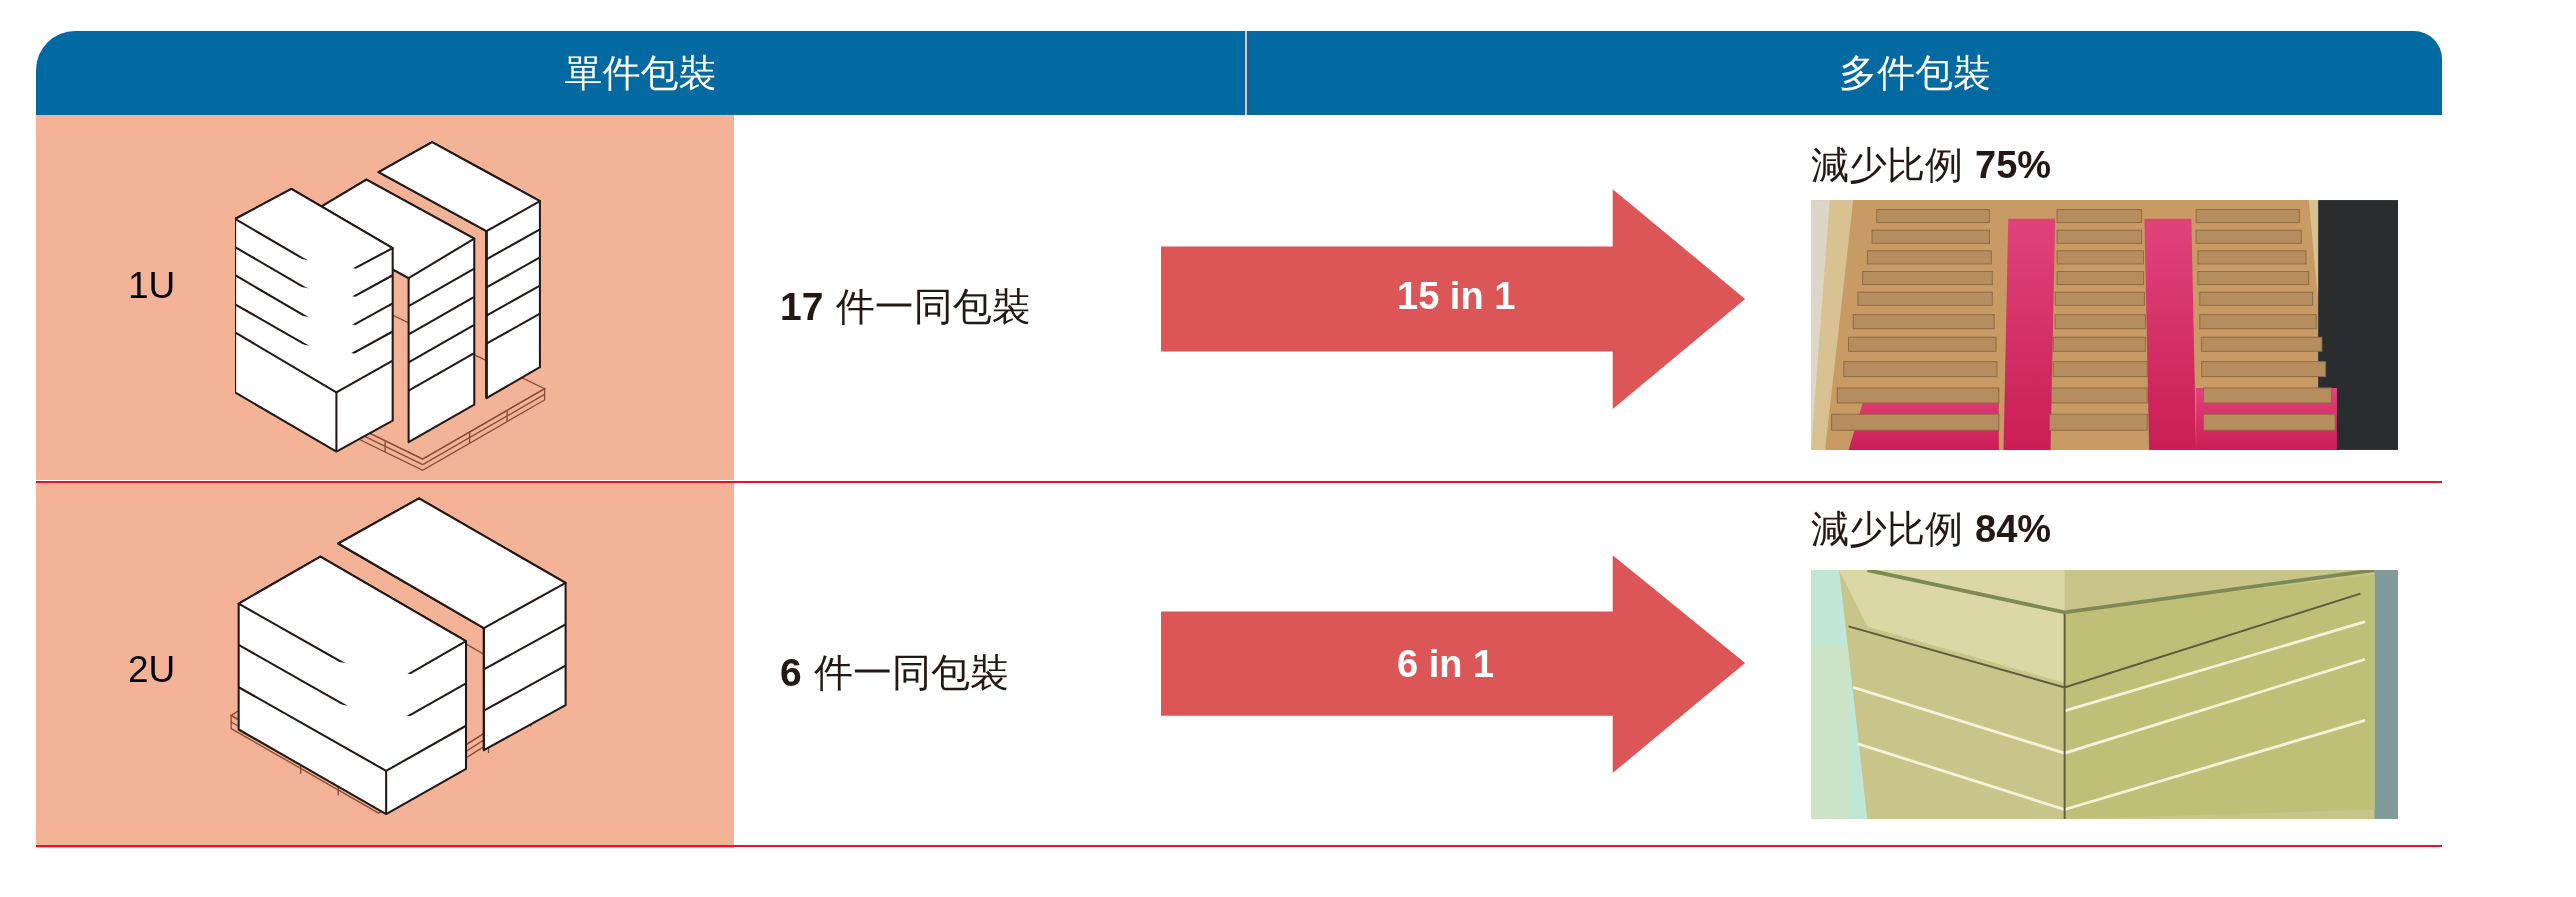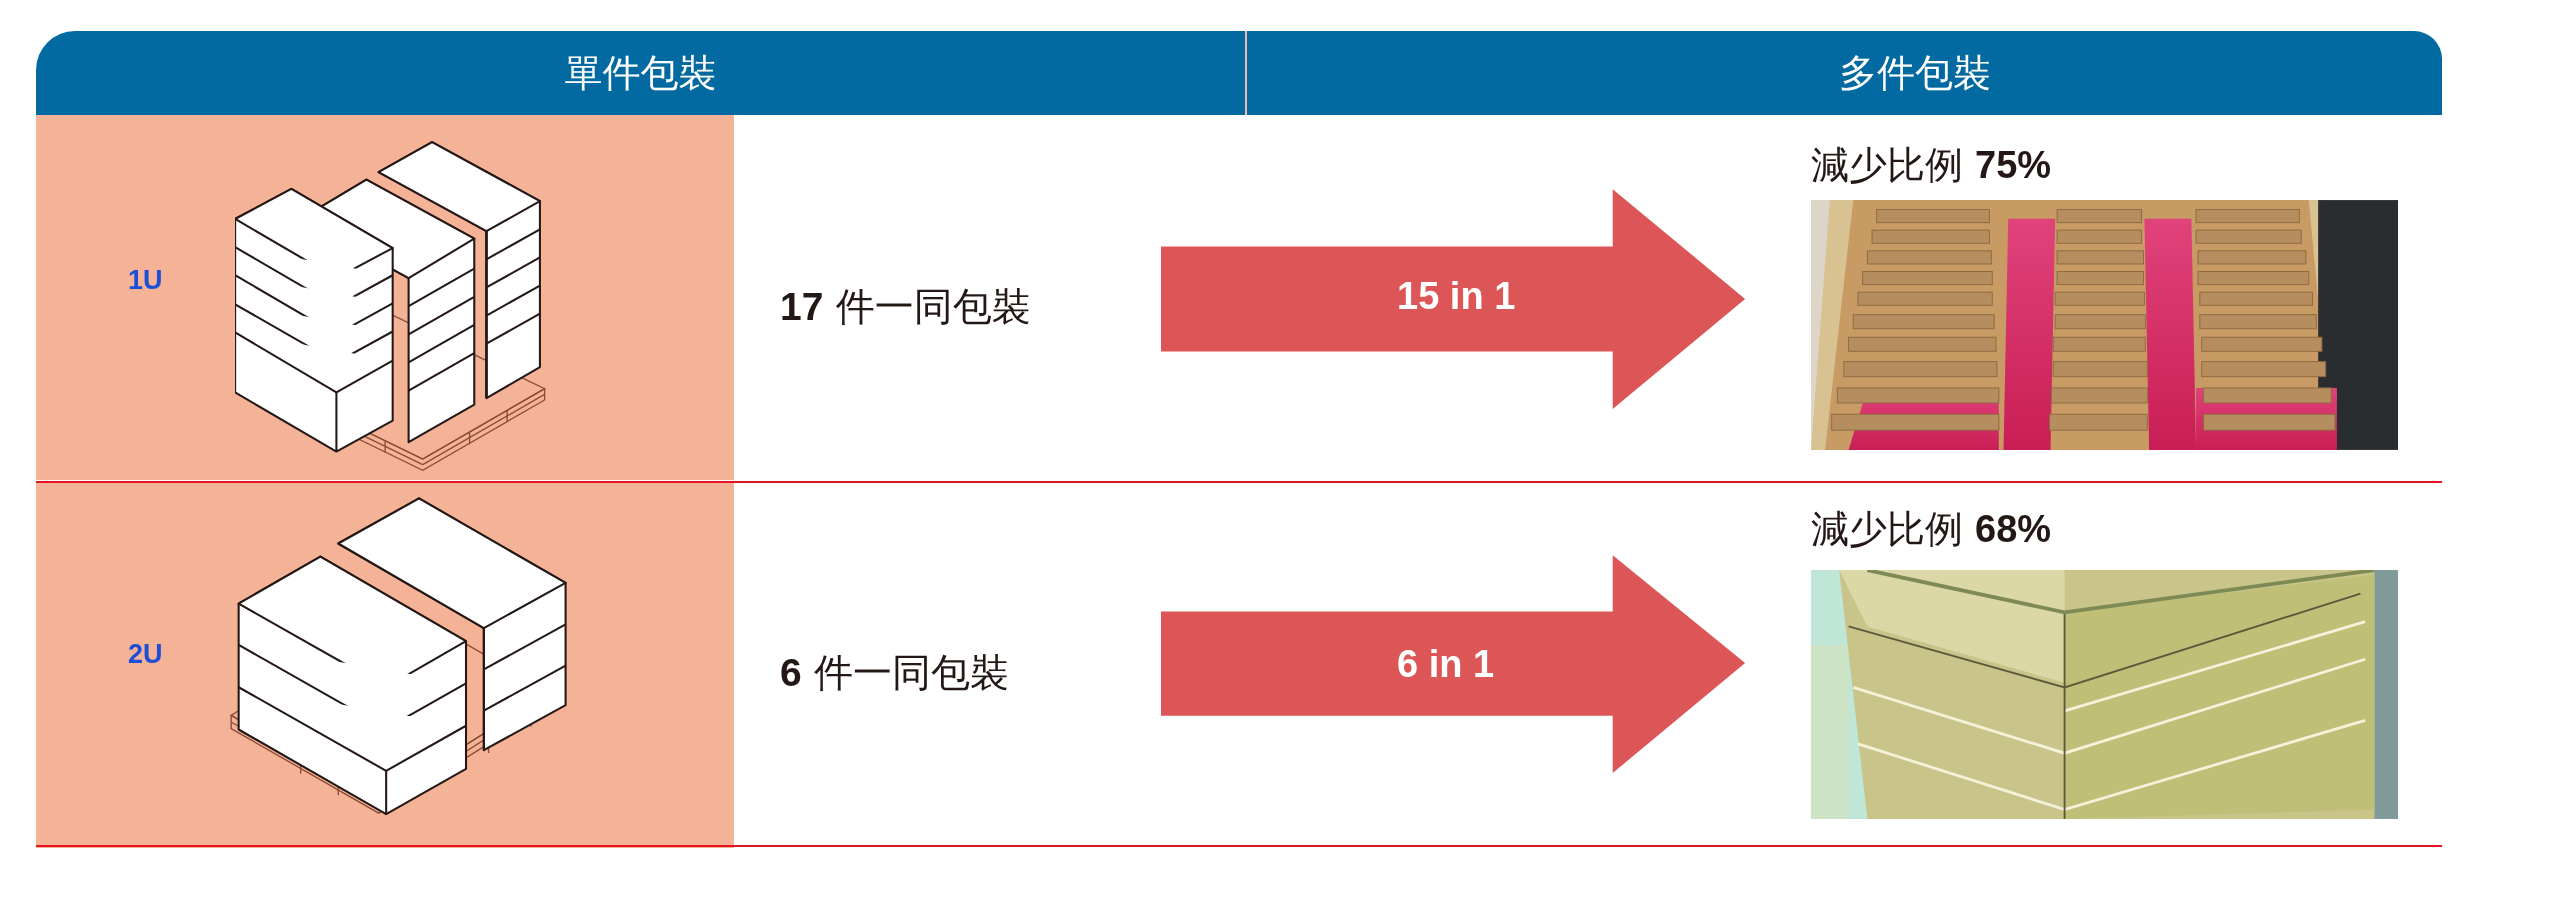--- a/index.html
+++ b/index.html
@@ -12,21 +12,21 @@
   .header .col.left { left:0; width:1209px; }
   .header .col.right { left:1210px; width:1338px; }
   .header .vsep { position:absolute; left:1209px; top:0; width:1.9px; height:84px; background:#f3b8b5; }
   .row { position:absolute; left:36px; width:2406px; height:365px; }
   .row.r1 { top:115px; }
   .row.r2 { top:483px; }
   .divider { position:absolute; left:36px; width:2406px; height:1.9px; background:#E51520; }
   .divider.d1 { top:481px; }
   .divider.d2 { top:845px; }
   .panel { position:absolute; left:0; top:0; width:698px; height:365px; background:#F4B297; }
-  .unit-label { position:absolute; left:92px; font-size:27px; font-weight:bold; color:#1d4ed8;
+  .unit-label { position:absolute; left:92px; font-size:37px; font-weight:normal; color:#000000;
                 font-family:"Liberation Sans","DejaVu Sans",sans-serif; }
   .pallet-svg { position:absolute; }
   .qty-text { position:absolute; left:744px; font-size:39px; color:#231815; white-space:nowrap; }
   .qty-text .num { font-weight:bold; font-family:"Liberation Sans","DejaVu Sans",sans-serif; }
   .arrow { position:absolute; left:1125px; width:586px; height:220px; }
   .arrow-label { position:absolute; font-size:38px; font-weight:bold; color:#ffffff;
                  font-family:"Liberation Sans","DejaVu Sans",sans-serif; white-space:nowrap; text-align:left; width:188px; }
   .reduce-title { position:absolute; left:1775px; width:587px; text-align:left; font-size:38px; color:#231815; white-space:nowrap; }
   .reduce-title .pct { font-weight:bold; font-family:"Liberation Sans","DejaVu Sans",sans-serif; }
   .photo { position:absolute; left:1775px; width:587px; overflow:hidden; }
@@ -141,21 +141,21 @@
         <rect x="418" y="200" width="136" height="16"></rect>
           <rect x="418" y="228" width="140" height="17"></rect>
       </g>
     </svg>
   </div>
 </div>
 <div class="divider d1"></div>
 
 <div class="row r2">
   <div class="panel">
-    <div class="unit-label" style="top:156px;text-align:center;">2U</div>
+    <div class="unit-label" style="top:166px;text-align:center;">2U</div>
     <svg class="pallet-svg" style="left:180px; top:5.6px;" width="376" height="357" viewBox="0 0 400 380">
       <g fill="none" stroke="#8a4a35" stroke-width="1.4">
         <polygon points="16,255 173,345 355,230 355,216 173,331 16,241"></polygon>
         <polygon points="16,241 173,331 355,216 198,126"></polygon>
         <line x1="16" y1="248" x2="173" y2="338"></line>
         <line x1="173" y1="338" x2="355" y2="223"></line>
         <line x1="90" y1="290" x2="90" y2="303"></line>
           <line x1="130" y1="313" x2="130" y2="326"></line>
         <line x1="230" y1="306" x2="230" y2="319"></line>
           <line x1="290" y1="268" x2="290" y2="281"></line>
@@ -178,21 +178,21 @@
     </svg>
   </div>
   <div class="qty-text" style="top:163px;">
     <span class="num">6</span><span> 件一同包裝</span>
   </div>
   <svg class="arrow" style="top:72px;" viewBox="0 0 624 234">
     <polygon points="0,60 481,60 481,0 622,115 481,232 481,171 0,171" fill="#DD5657"></polygon>
   </svg>
   <div class="arrow-label" style="left:1361px; top:160px;">6 in 1</div>
   <div class="reduce-title" style="top:20.7px;">
-    <span>減少比例 </span><span class="pct">68%</span>
+    <span>減少比例 </span><span class="pct">84%</span>
   </div>
   <div class="photo" style="top:87px; height:249px; background:#cfd49a;">
     <svg width="587" height="249" viewBox="0 0 625 265">
       <rect x="0" y="0" width="625" height="265" fill="#bfe6d6"></rect>
       <rect x="0" y="80" width="40" height="185" fill="#cde3c6"></rect>
       <rect x="585" y="0" width="40" height="265" fill="#7f9a98"></rect>
       <polygon points="30,0 600,0 600,265 60,265" fill="#c8c48a"></polygon>
       <polygon points="30,0 270,0 270,120 60,60" fill="#dcd8a6"></polygon>
       <polygon points="270,45 600,5 600,255 270,265" fill="#bfbf78"></polygon>
       <g stroke="#f4f2d8" stroke-width="3" fill="none">

